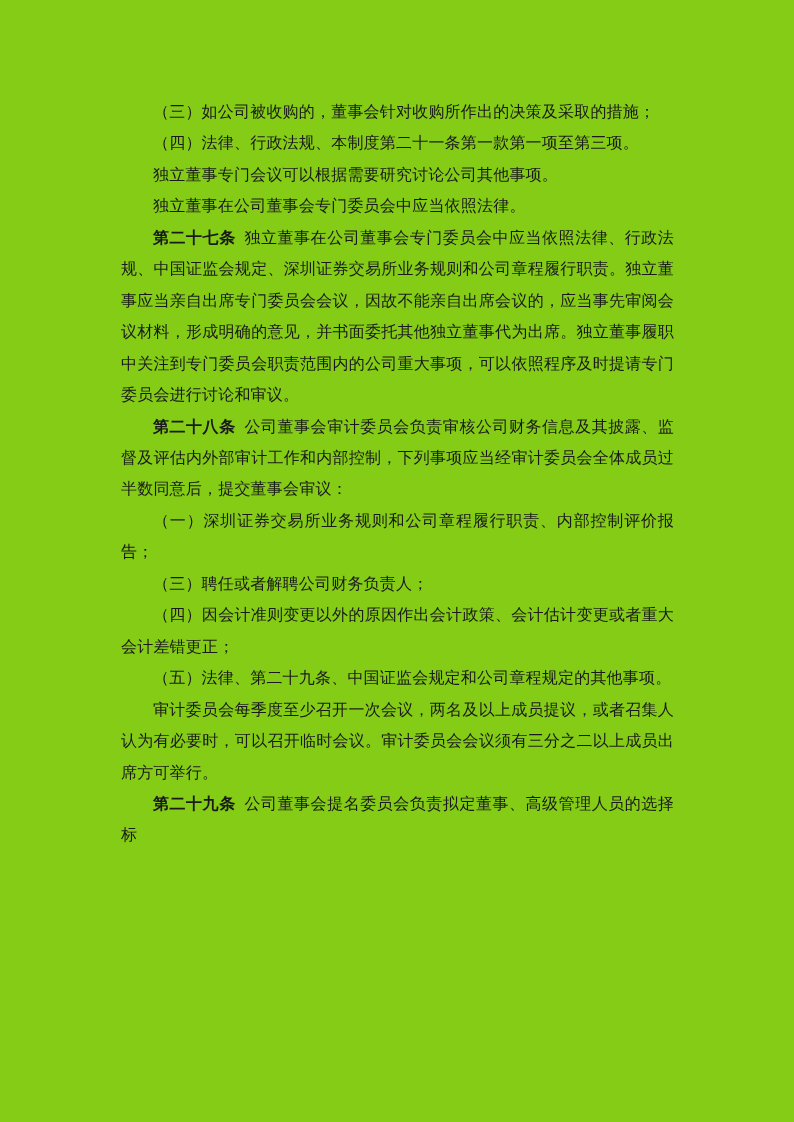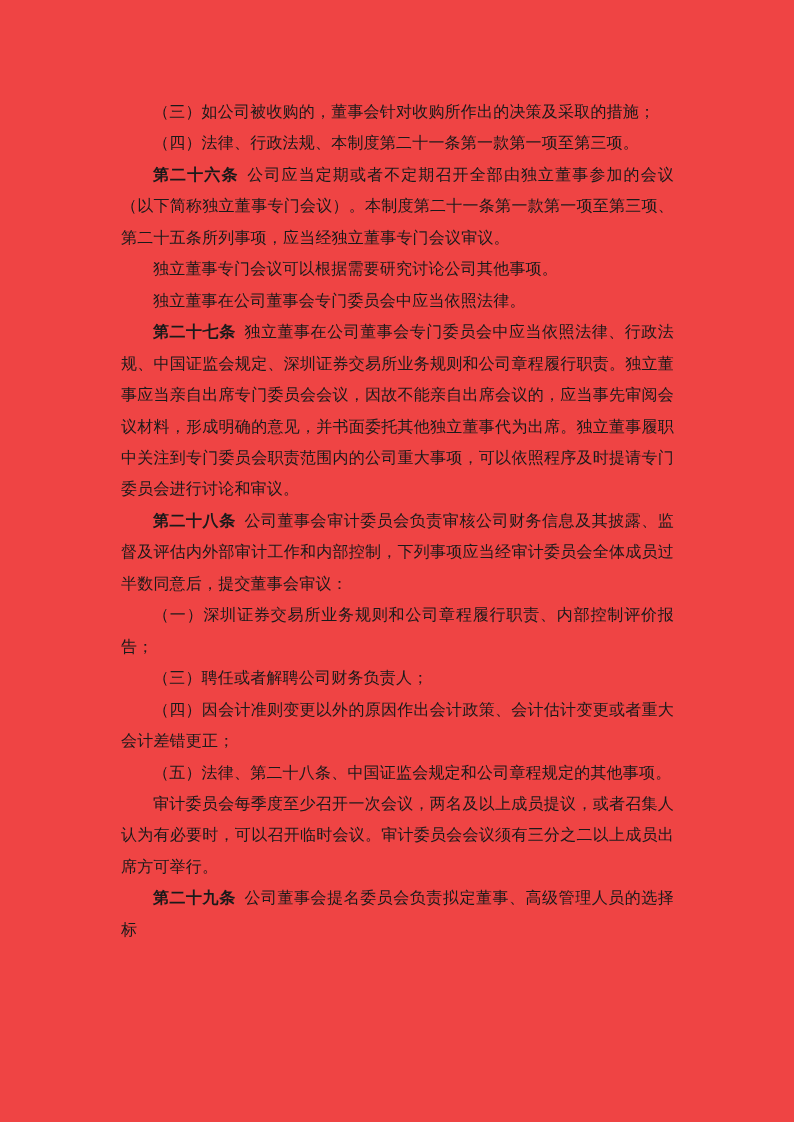--- a/index.html
+++ b/index.html
@@ -4,21 +4,21 @@
 <style>
   html, body {
     margin: 0;
     padding: 0;
     background: #ffffff;
   }
   .page {
     position: relative;
     width: 794px;
     height: 1122px;
-    background: #ef4444;
+    background: #84cc16;
     overflow: hidden;
     font-family: "Liberation Serif", "DejaVu Serif", serif;
   }
   .content {
     position: absolute;
     left: 121px;
     top: 96px;
     width: 553px;
     font-size: 16px;
     line-height: 31.45px;
@@ -38,25 +38,24 @@
     margin-right: 0.55em;
   }
 </style>
 </head>
 <body>
 
 <div class="page">
   <div class="content">
     <p><span class="term"></span><span>（三）如公司被收购的，董事会针对收购所作出的决策及采取的措施；</span></p>
     <p><span class="term"></span><span>（四）法律、行政法规、本制度第二十一条第一款第一项至第三项。</span></p>
-    <p><span class="term">第二十六条</span><span>公司应当定期或者不定期召开全部由独立董事参加的会议（以下简称独立董事专门会议）。本制度第二十一条第一款第一项至第三项、第二十五条所列事项，应当经独立董事专门会议审议。</span></p>
     <p><span class="term"></span><span>独立董事专门会议可以根据需要研究讨论公司其他事项。</span></p>
     <p><span class="term"></span><span>独立董事在公司董事会专门委员会中应当依照法律。</span></p>
     <p><span class="term">第二十七条</span><span>独立董事在公司董事会专门委员会中应当依照法律、行政法规、中国证监会规定、深圳证券交易所业务规则和公司章程履行职责。独立董事应当亲自出席专门委员会会议，因故不能亲自出席会议的，应当事先审阅会议材料，形成明确的意见，并书面委托其他独立董事代为出席。独立董事履职中关注到专门委员会职责范围内的公司重大事项，可以依照程序及时提请专门委员会进行讨论和审议。</span></p>
     <p><span class="term">第二十八条</span><span>公司董事会审计委员会负责审核公司财务信息及其披露、监督及评估内外部审计工作和内部控制，下列事项应当经审计委员会全体成员过半数同意后，提交董事会审议：</span></p>
     <p><span class="term"></span><span>（一）深圳证券交易所业务规则和公司章程履行职责、内部控制评价报告；</span></p>
     <p><span class="term"></span><span>（三）聘任或者解聘公司财务负责人；</span></p>
     <p><span class="term"></span><span>（四）因会计准则变更以外的原因作出会计政策、会计估计变更或者重大会计差错更正；</span></p>
-    <p><span class="term"></span><span>（五）法律、第二十八条、中国证监会规定和公司章程规定的其他事项。</span></p>
+    <p><span class="term"></span><span>（五）法律、第二十九条、中国证监会规定和公司章程规定的其他事项。</span></p>
     <p><span class="term"></span><span>审计委员会每季度至少召开一次会议，两名及以上成员提议，或者召集人认为有必要时，可以召开临时会议。审计委员会会议须有三分之二以上成员出席方可举行。</span></p>
     <p><span class="term">第二十九条</span><span>公司董事会提名委员会负责拟定董事、高级管理人员的选择标</span></p>
   </div>
 </div>
 
 </body></html>

